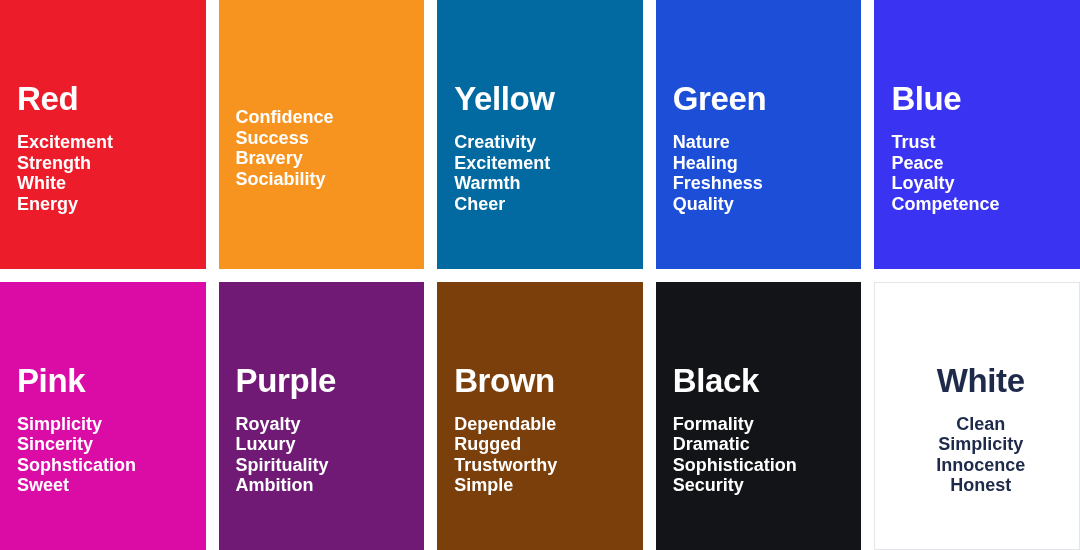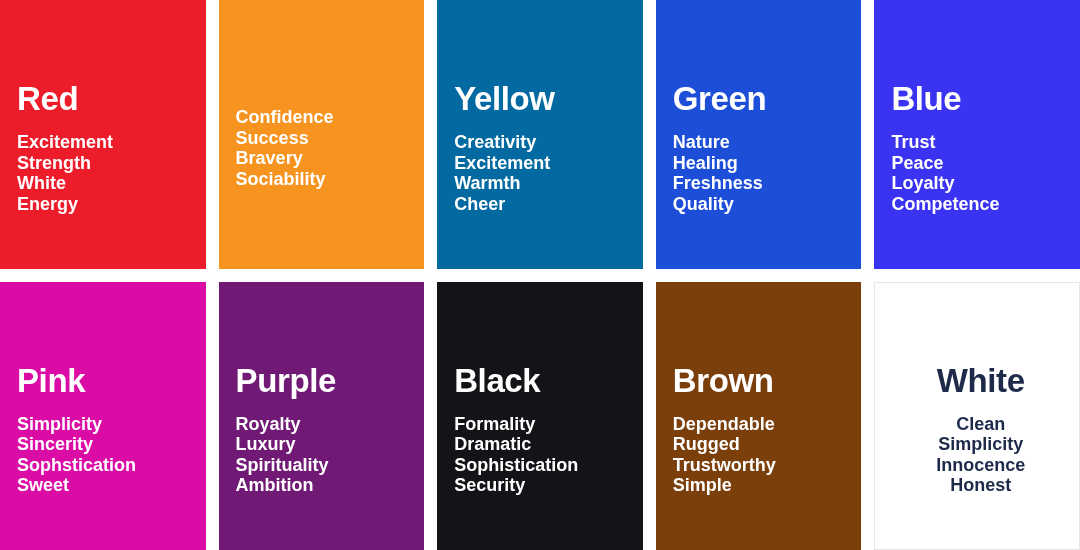--- a/index.html
+++ b/index.html
@@ -143,39 +143,39 @@
       <div class="inner">
         <div class="swatch-title">Purple</div>
         <ul class="trait-list">
           <li>Royalty</li>
           <li>Luxury</li>
           <li>Spirituality</li>
           <li>Ambition</li>
         </ul>
       </div>
     </div>
+    <div class="swatch" style="background: rgb(123, 63, 12); color: rgb(255, 255, 255);">
+      <div class="inner">
+        <div class="swatch-title">Brown</div>
+        <ul class="trait-list">
+          <li>Dependable</li>
+          <li>Rugged</li>
+          <li>Trustworthy</li>
+          <li>Simple</li>
+        </ul>
+      </div>
+    </div>
     <div class="swatch" style="background: rgb(19, 20, 23); color: rgb(255, 255, 255);">
       <div class="inner">
         <div class="swatch-title">Black</div>
         <ul class="trait-list">
           <li>Formality</li>
           <li>Dramatic</li>
           <li>Sophistication</li>
           <li>Security</li>
-        </ul>
-      </div>
-    </div>
-    <div class="swatch" style="background: rgb(123, 63, 12); color: rgb(255, 255, 255);">
-      <div class="inner">
-        <div class="swatch-title">Brown</div>
-        <ul class="trait-list">
-          <li>Dependable</li>
-          <li>Rugged</li>
-          <li>Trustworthy</li>
-          <li>Simple</li>
         </ul>
       </div>
     </div>
     <div class="swatch outlined" style="background: rgb(255, 255, 255); color: rgb(30, 42, 74); border-color: rgb(227, 229, 232); text-align: center;">
       <div class="inner">
         <div class="swatch-title">White</div>
         <ul class="trait-list">
           <li>Clean</li>
           <li>Simplicity</li>
           <li>Innocence</li>

